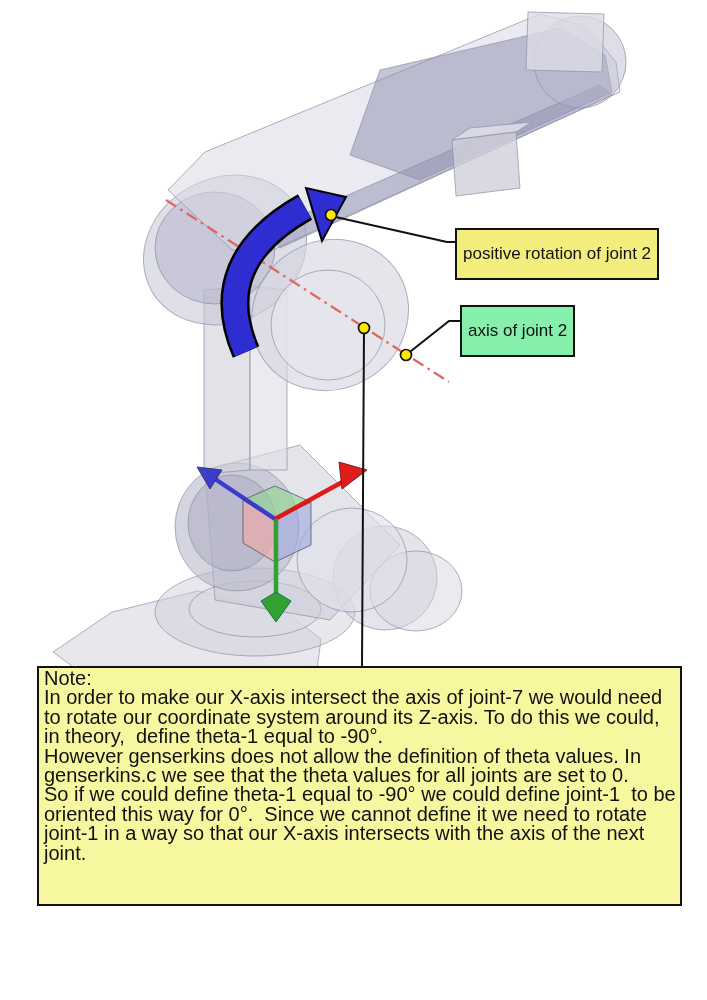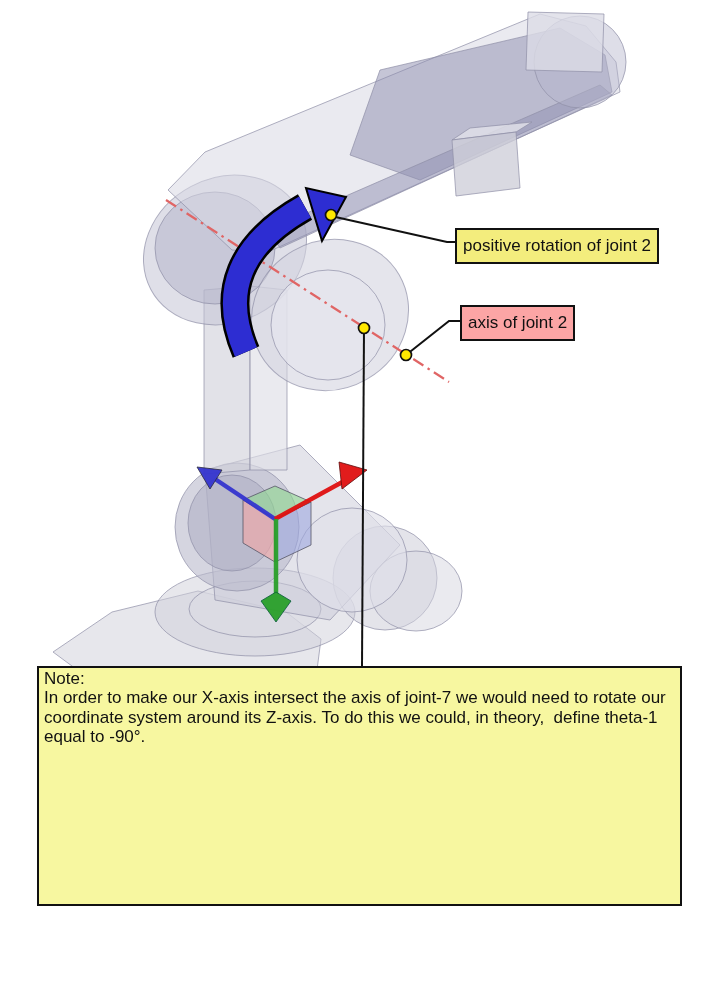--- a/index.html
+++ b/index.html
@@ -1,24 +1,24 @@
 <!DOCTYPE html>
 <html><head>
 <meta charset="utf-8">
 <style>
   html,body{margin:0;padding:0;background:#fff;}
   .page{position:relative;width:707px;height:1000px;background:#fff;overflow:hidden;
         font-family:"Liberation Sans",sans-serif;}
   .fig-svg{position:absolute;left:0;top:0;width:707px;height:1000px;}
   .callout-box{position:absolute;border:2px solid #111;background:#f3ed7d;
-        font-size:17px;line-height:24px;height:24px;padding:4px 6px;white-space:nowrap;
+        font-size:17px;line-height:24px;height:24px;padding:12px 6px;white-space:nowrap;
         color:#111;}
   .note-box{position:absolute;left:37px;top:666px;width:633px;height:234px;
         border:2px solid #111;background:#f7f7a0;color:#111;
-        font-size:17px;line-height:19.4px;padding:1px 3px 1px 5px;}
+        font-size:20px;line-height:19.4px;padding:1px 3px 1px 5px;}
   .note-box p{margin:0;white-space:pre-wrap;}
   .note-title{margin:0;}
 </style>
 </head>
 <body>
 
 <div class="page">
 
   <svg class="fig-svg" viewBox="0 0 707 1000">
 
@@ -84,20 +84,22 @@
 
     <g stroke="#111" stroke-width="1.7">
       <circle cx="331" cy="215" r="5.5" fill="#ffe800"></circle>
       <circle cx="364" cy="328" r="5.5" fill="#ffe800"></circle>
       <circle cx="406" cy="355" r="5.5" fill="#ffe800"></circle>
     </g>
   </svg>
 
   <div class="callout-box" style="left: 455px; top: 228px; background: rgb(243, 237, 125);">positive rotation of joint 2</div>
 
-  <div class="callout-box" style="left: 460px; top: 305px; background: #fca5a5;">axis of joint 2</div>
+  <div class="callout-box" style="left: 460px; top: 305px; background: #86efac;">axis of joint 2</div>
 
   <div class="note-box" style="background: rgb(247, 247, 160);">
     <p class="note-title">Note:</p>
     <p>In order to make our X-axis intersect the axis of joint-7 we would need to rotate our coordinate system around its Z-axis. To do this we could, in theory,  define theta-1 equal to -90°.</p>
+    <p>However genserkins does not allow the definition of theta values. In genserkins.c we see that the theta values for all joints are set to 0.</p>
+    <p>So if we could define theta-1 equal to -90° we could define joint-1  to be oriented this way for 0°.  Since we cannot define it we need to rotate joint-1 in a way so that our X-axis intersects with the axis of the next joint.</p>
   </div>
 
 </div>
 
 </body></html>

